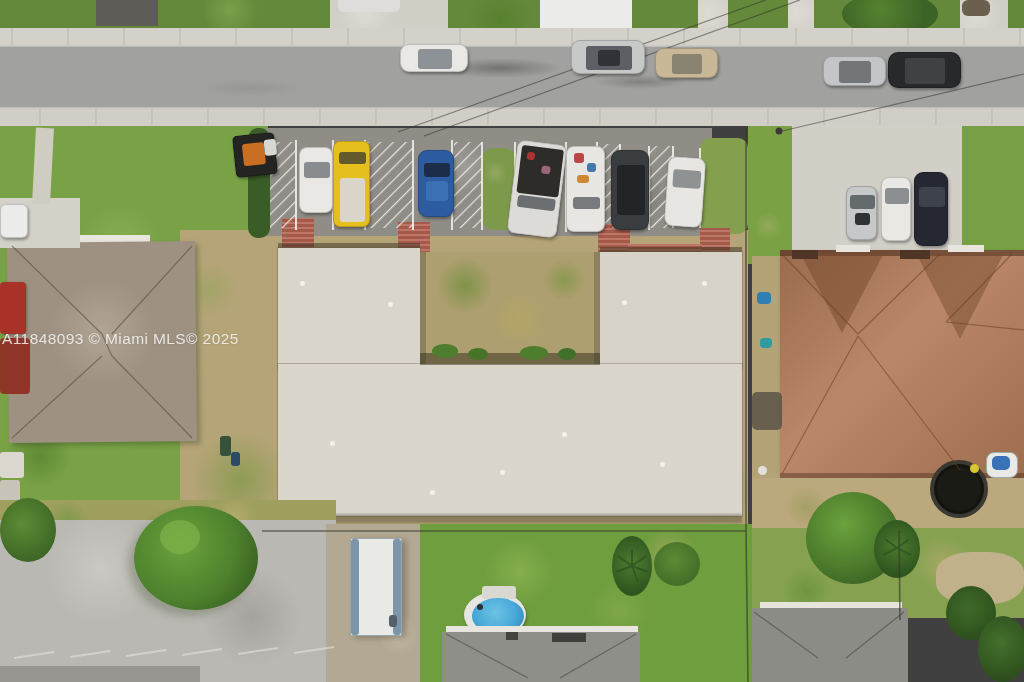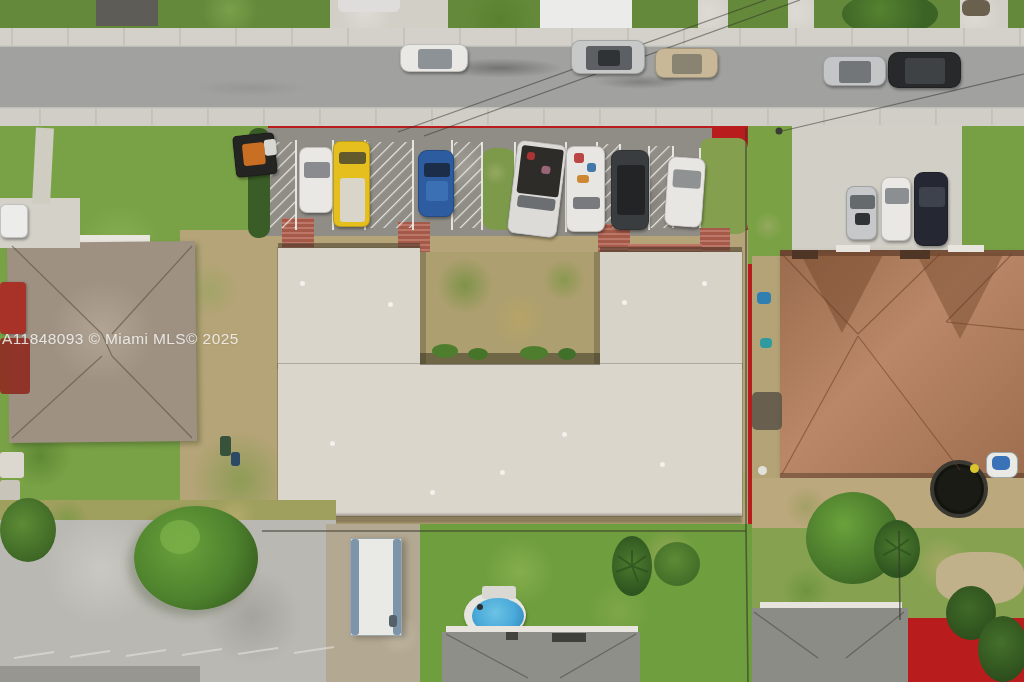--- a/index.html
+++ b/index.html
@@ -1,16 +1,16 @@
 <!DOCTYPE html>
 <html><head>
 <meta charset="utf-8">
 <style>
   html,body{margin:0;padding:0;background:#222;font-family:"Liberation Sans",sans-serif;}
-  #scene{position:relative;width:1024px;height:682px;overflow:hidden;background:#b91c1c;}
+  #scene{position:relative;width:1024px;height:682px;overflow:hidden;background:#404040;}
   .a{position:absolute;}
   .car{position:absolute;border-radius:6px;box-shadow:1px 2px 3px rgba(0,0,0,.35);border:1px solid rgba(0,0,0,.18);box-sizing:border-box;}
   .g{position:absolute;border-radius:3px;}
   .blob{position:absolute;border-radius:50%;}
   .shingle{background-image:repeating-linear-gradient(0deg,rgba(0,0,0,.07) 0 1px,transparent 1px 4px),repeating-linear-gradient(90deg,rgba(255,255,255,.06) 0 2px,transparent 2px 6px);}
   .flatroof{background-image:repeating-linear-gradient(88deg,rgba(0,0,0,.03) 0 9px,rgba(255,255,255,.05) 9px 18px);outline:1px solid rgba(95,88,70,.35);}
   .brick{background:#b2614f;background-image:repeating-linear-gradient(0deg,rgba(255,255,255,.14) 0 2px,rgba(0,0,0,.08) 2px 5px);}
   .conc{background:#d2cfc7;background-image:radial-gradient(circle 40px at 30% 40%,rgba(255,255,255,.25),transparent 70%);}
   #watermark{color:rgba(255,255,255,.78);font-size:15.5px;letter-spacing:.4px;text-shadow:0 0 2px rgba(120,110,90,.35);white-space:nowrap;}
 </style>

